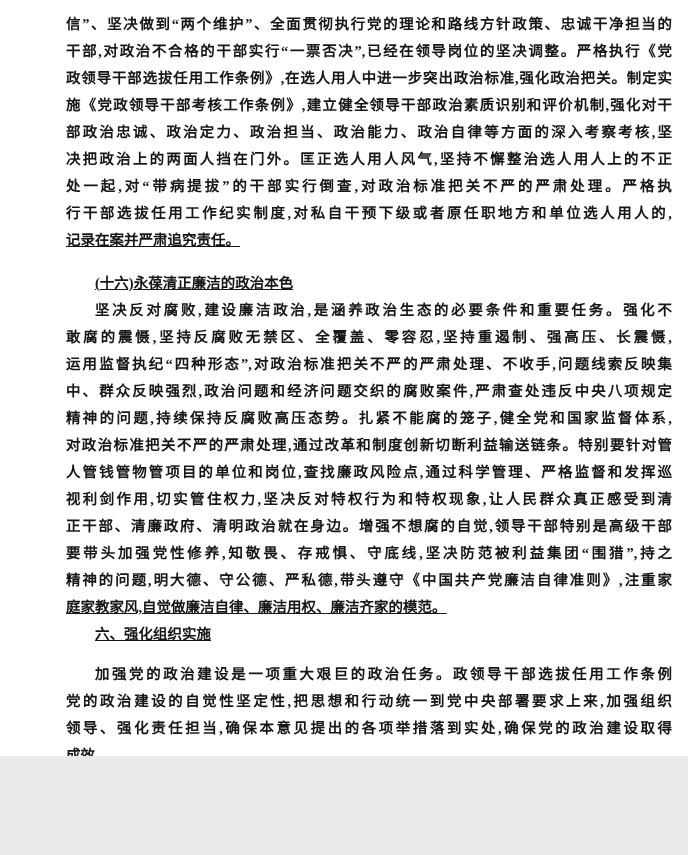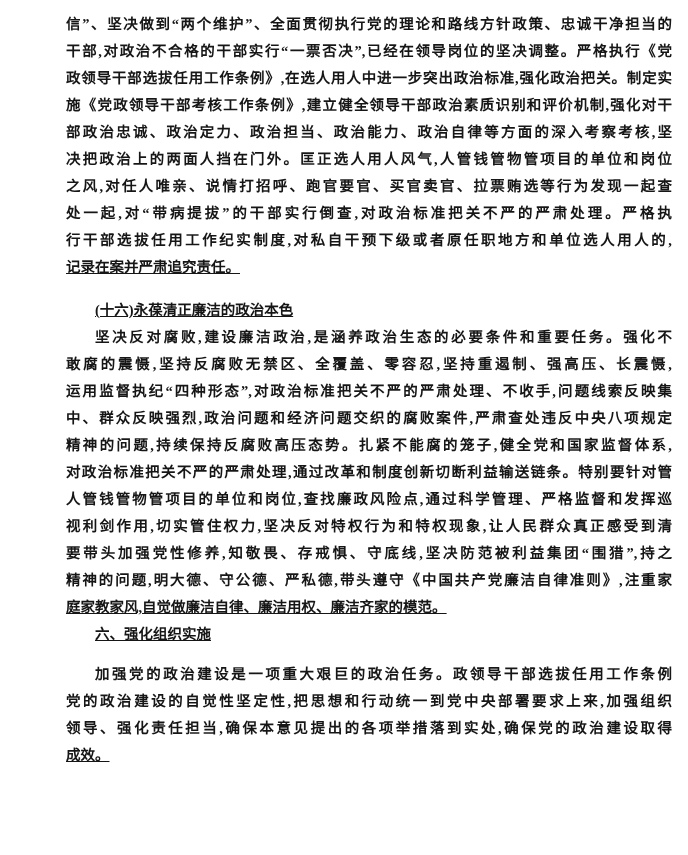--- a/index.html
+++ b/index.html
@@ -1,18 +1,18 @@
 <!DOCTYPE html>
 <html lang="zh-CN"><head>
 <meta charset="utf-8">
 <style>
   html,body{margin:0;padding:0;background:#e9e9e9;}
   .page{
     position:relative;
-    width:688px;height:855px;
+    width:688px;height:756px;
     margin:0 auto;
     background:#ffffff;
     box-sizing:border-box;
     padding:11px 16px 0 66px;
     overflow:hidden;
     font-family:"Liberation Serif","DejaVu Serif",serif;
     font-weight:700;
     color:#161616;
   }
   .para{margin:0;padding:0;}
@@ -40,38 +40,38 @@
 <body>
 
 <main class="page">
 
   <section class="para">
     <div class="ln">信”、坚决做到“两个维护”、全面贯彻执行党的理论和路线方针政策、忠诚干净担当的</div>
     <div class="ln">干部,对政治不合格的干部实行“一票否决”,已经在领导岗位的坚决调整。严格执行《党</div>
     <div class="ln">政领导干部选拔任用工作条例》,在选人用人中进一步突出政治标准,强化政治把关。制定实</div>
     <div class="ln">施《党政领导干部考核工作条例》,建立健全领导干部政治素质识别和评价机制,强化对干</div>
     <div class="ln">部政治忠诚、政治定力、政治担当、政治能力、政治自律等方面的深入考察考核,坚</div>
-    <div class="ln">决把政治上的两面人挡在门外。匡正选人用人风气,人管钱管物管项目的单位和岗位</div>
-    <div class="ln">之风,对任人唯亲、说情打招呼、跑官要官、买官卖官、拉票贿选等行为发现一起查</div>
+    <div class="ln">决把政治上的两面人挡在门外。匡正选人用人风气,坚持不懈整治选人用人上的不正</div>
     <div class="ln">处一起,对“带病提拔”的干部实行倒查,对政治标准把关不严的严肃处理。严格执</div>
     <div class="ln">行干部选拔任用工作纪实制度,对私自干预下级或者原任职地方和单位选人用人的,</div>
     <div class="ln last">记录在案并严肃追究责任。</div>
   </section>
 
   <h3 class="heading h-16">(十六)永葆清正廉洁的政治本色</h3>
 
   <section class="para">
     <div class="ln ind">坚决反对腐败,建设廉洁政治,是涵养政治生态的必要条件和重要任务。强化不</div>
     <div class="ln">敢腐的震慑,坚持反腐败无禁区、全覆盖、零容忍,坚持重遏制、强高压、长震慑,</div>
     <div class="ln">运用监督执纪“四种形态”,对政治标准把关不严的严肃处理、不收手,问题线索反映集</div>
     <div class="ln">中、群众反映强烈,政治问题和经济问题交织的腐败案件,严肃查处违反中央八项规定</div>
     <div class="ln">精神的问题,持续保持反腐败高压态势。扎紧不能腐的笼子,健全党和国家监督体系,</div>
     <div class="ln">对政治标准把关不严的严肃处理,通过改革和制度创新切断利益输送链条。特别要针对管</div>
     <div class="ln">人管钱管物管项目的单位和岗位,查找廉政风险点,通过科学管理、严格监督和发挥巡</div>
     <div class="ln">视利剑作用,切实管住权力,坚决反对特权行为和特权现象,让人民群众真正感受到清</div>
+    <div class="ln">正干部、清廉政府、清明政治就在身边。增强不想腐的自觉,领导干部特别是高级干部</div>
     <div class="ln">要带头加强党性修养,知敬畏、存戒惧、守底线,坚决防范被利益集团“围猎”,持之</div>
     <div class="ln">精神的问题,明大德、守公德、严私德,带头遵守《中国共产党廉洁自律准则》,注重家</div>
     <div class="ln last">庭家教家风,自觉做廉洁自律、廉洁用权、廉洁齐家的模范。</div>
   </section>
 
   <h2 class="heading h-six">六、强化组织实施</h2>
 
   <section class="para">
     <div class="ln ind">加强党的政治建设是一项重大艰巨的政治任务。政领导干部选拔任用工作条例</div>
     <div class="ln">党的政治建设的自觉性坚定性,把思想和行动统一到党中央部署要求上来,加强组织</div>

